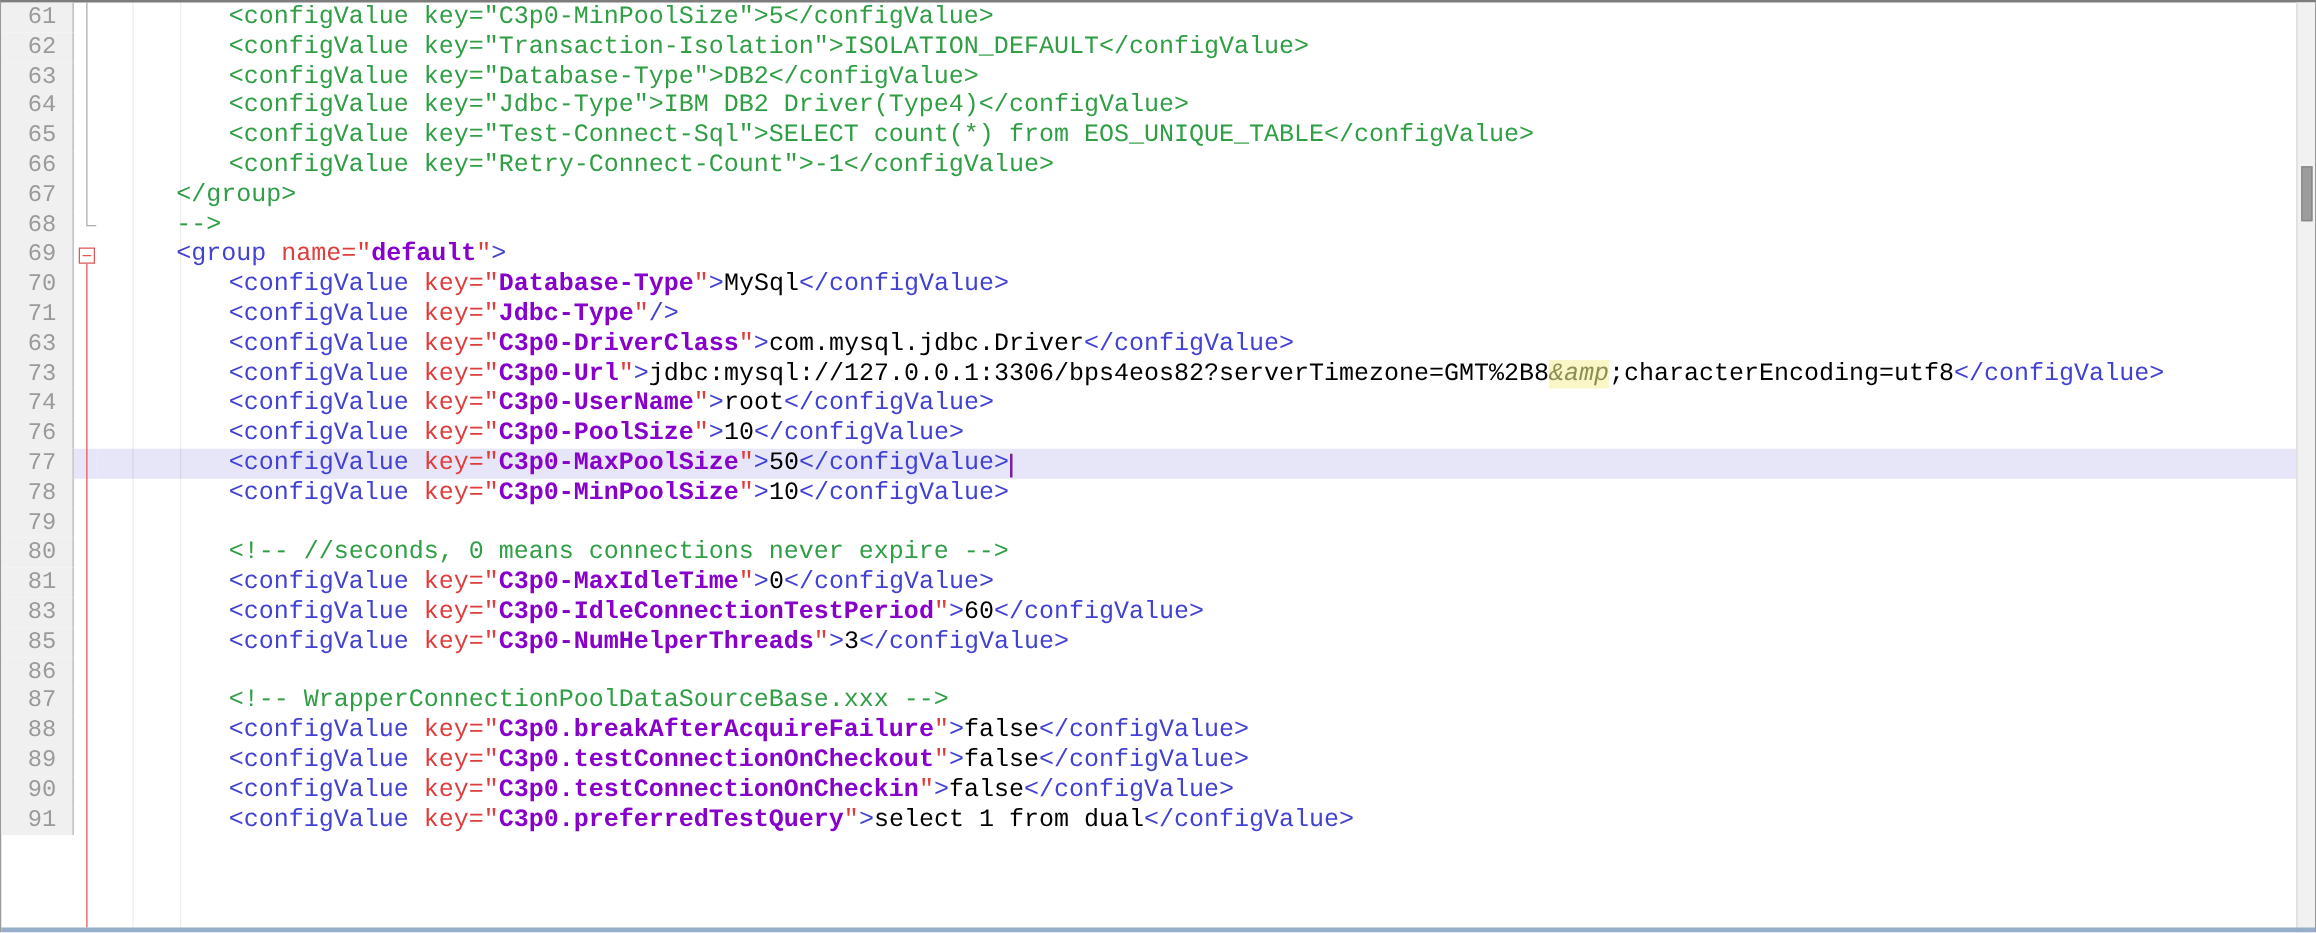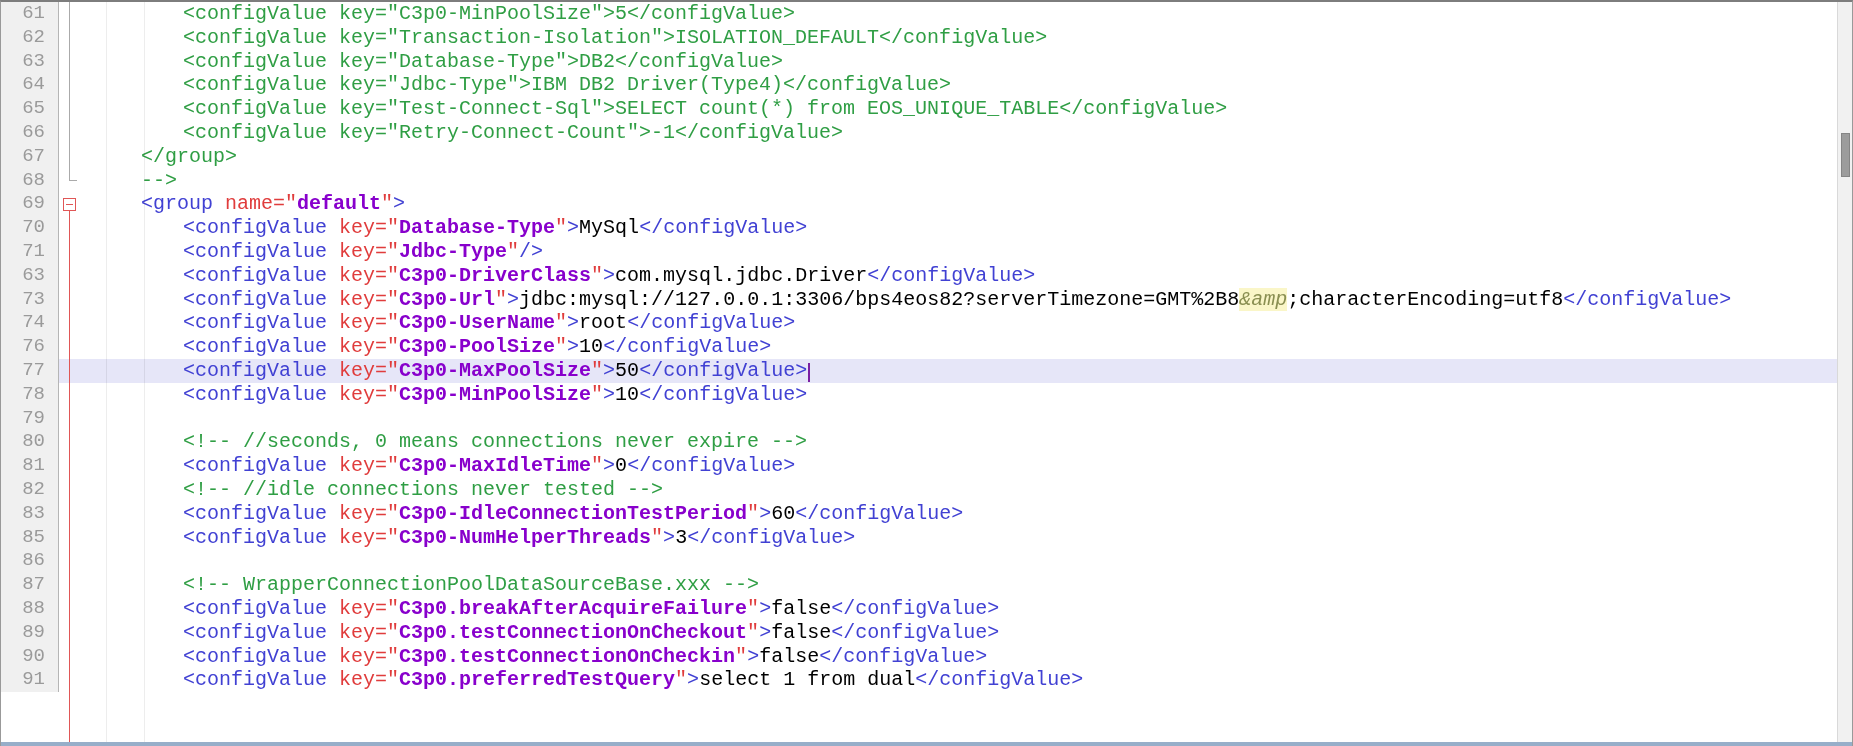--- a/index.html
+++ b/index.html
@@ -145,25 +145,20 @@
         <div class="gutter-cell">80</div>
         <div class="fold-cell"></div>
         <div class="code-cell" style="padding-left: 105px;"><span class="sg-comment">&lt;!-- //seconds, 0 means connections never expire --&gt;</span></div>
       </div>
       <div class="row">
         <div class="gutter-cell">81</div>
         <div class="fold-cell"></div>
         <div class="code-cell" style="padding-left: 105px;"><span class="sg-tag">&lt;configValue </span><span class="sg-attr">key="</span><span class="sg-val">C3p0-MaxIdleTime</span><span class="sg-attr">"</span><span class="sg-tag">&gt;</span><span class="sg-txt">0</span><span class="sg-tag">&lt;/configValue&gt;</span></div>
       </div>
       <div class="row">
-        <div class="gutter-cell">82</div>
-        <div class="fold-cell"></div>
-        <div class="code-cell" style="padding-left: 105px;"><span class="sg-comment">&lt;!-- //idle connections never tested --&gt;</span></div>
-      </div>
-      <div class="row">
         <div class="gutter-cell">83</div>
         <div class="fold-cell"></div>
         <div class="code-cell" style="padding-left: 105px;"><span class="sg-tag">&lt;configValue </span><span class="sg-attr">key="</span><span class="sg-val">C3p0-IdleConnectionTestPeriod</span><span class="sg-attr">"</span><span class="sg-tag">&gt;</span><span class="sg-txt">60</span><span class="sg-tag">&lt;/configValue&gt;</span></div>
       </div>
       <div class="row">
         <div class="gutter-cell">85</div>
         <div class="fold-cell"></div>
         <div class="code-cell" style="padding-left: 105px;"><span class="sg-tag">&lt;configValue </span><span class="sg-attr">key="</span><span class="sg-val">C3p0-NumHelperThreads</span><span class="sg-attr">"</span><span class="sg-tag">&gt;</span><span class="sg-txt">3</span><span class="sg-tag">&lt;/configValue&gt;</span></div>
       </div>
       <div class="row">

